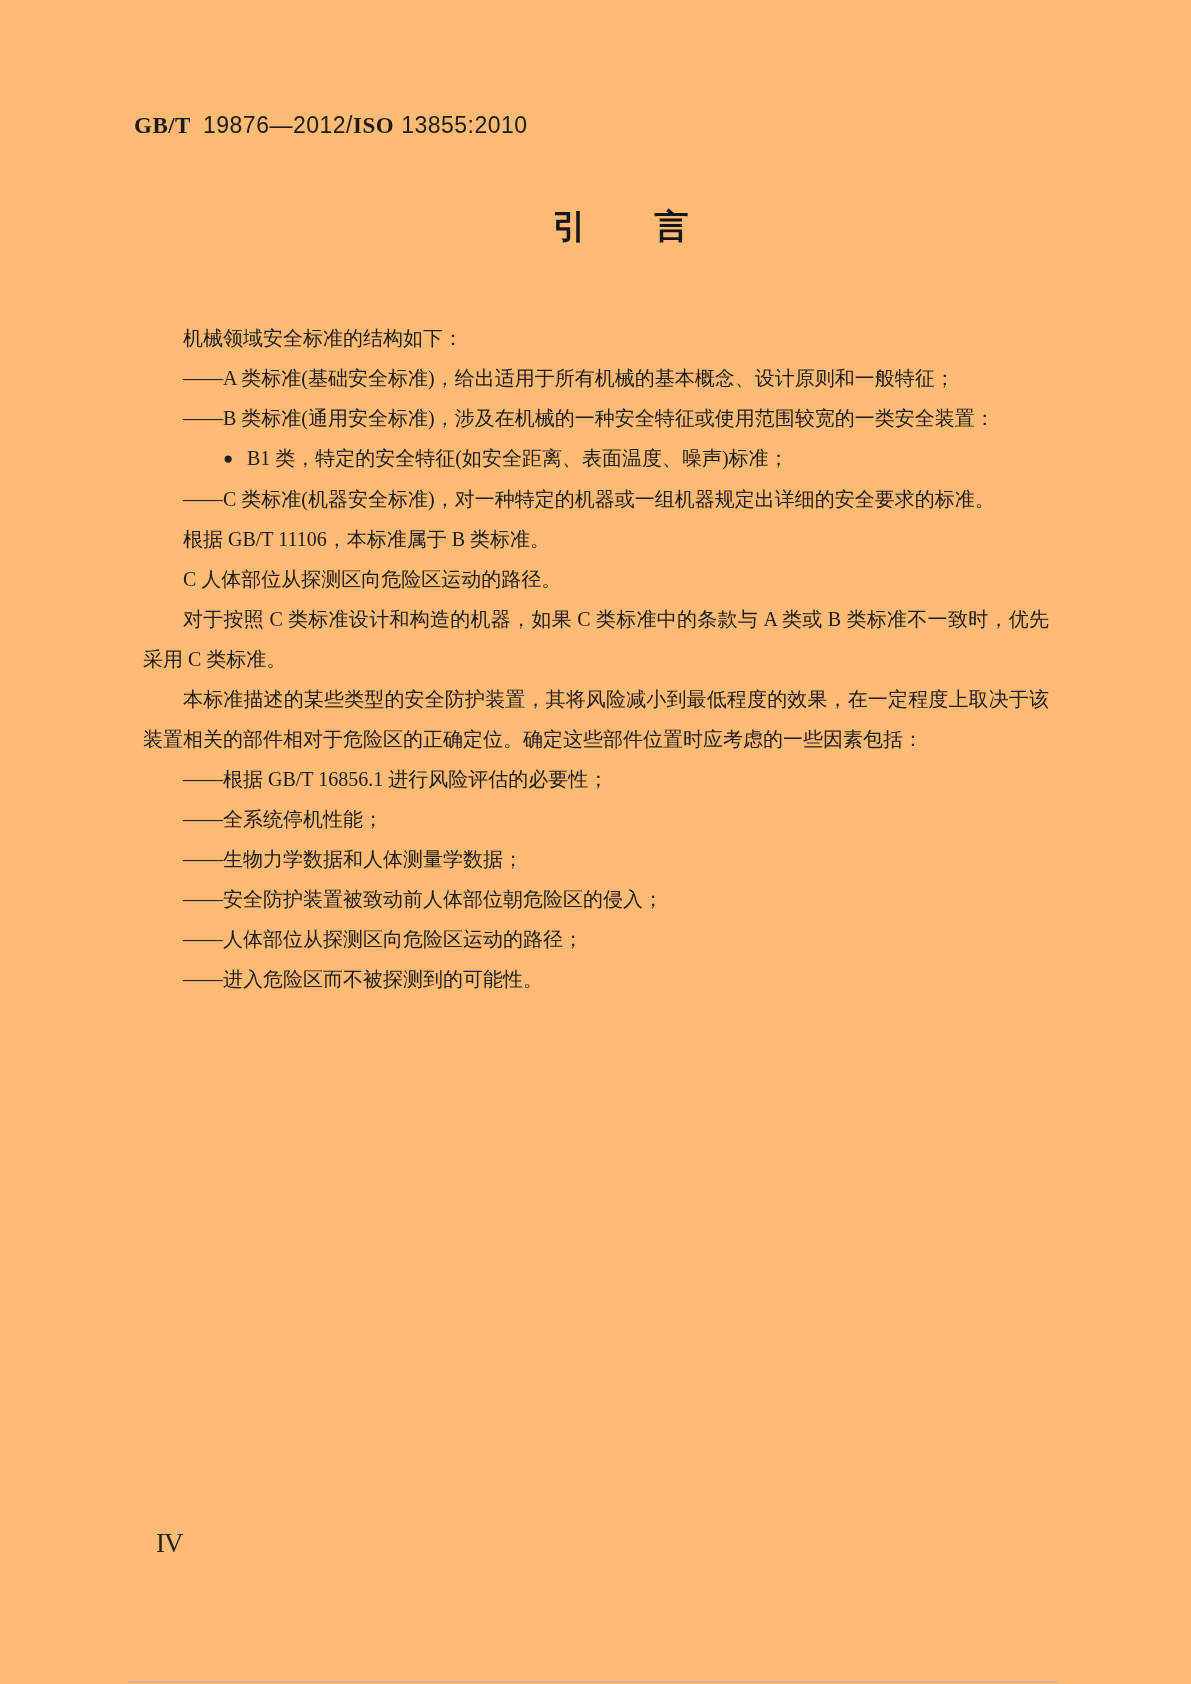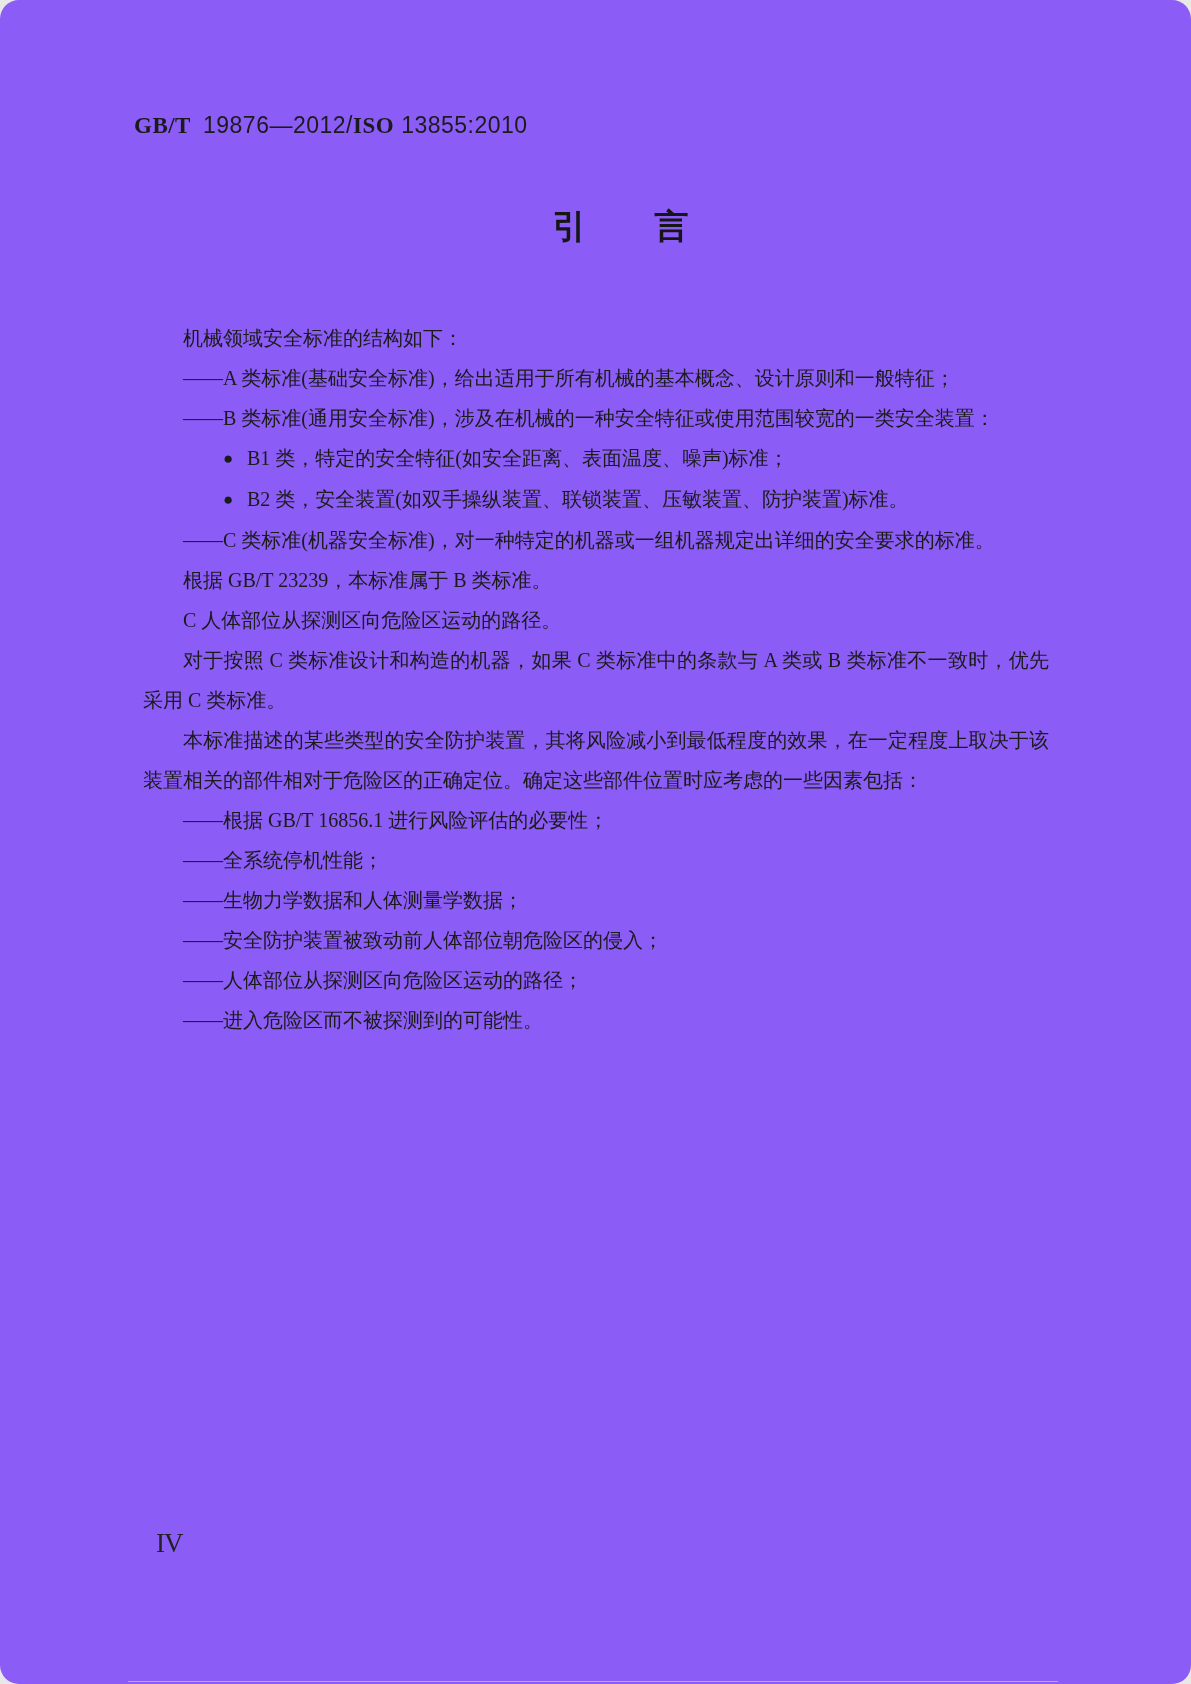--- a/index.html
+++ b/index.html
@@ -1,24 +1,23 @@
 <!DOCTYPE html>
 <html><head>
 <meta charset="utf-8">
 <style>
   html,body { margin:0; padding:0; background:#e8e8e8; }
   .page {
     position:relative;
     width:1191px; height:1684px;
     margin:0 auto;
-    background:#8b5cf6;
+    background:#fdba74;
     color:#1b1b1b;
     overflow:hidden;
     font-family:"Liberation Serif","DejaVu Serif",serif;
-    border-radius:19px;
   }
   
   .header {
     position:absolute; top:112px; left:134px;
     font-size:23px; letter-spacing:0.5px; white-space:nowrap;
   }
   .hdr-code { font-family:"Liberation Serif","DejaVu Serif",serif; font-weight:bold; }
   .hdr-num  { font-family:"Liberation Sans","DejaVu Sans",sans-serif; font-weight:normal; }
   .hdr-gap  { display:inline-block; width:12px; }
   .hdr-sp   { display:inline-block; width:7px; }
@@ -62,23 +61,22 @@
     <span class="hdr-code">GB/T</span><span class="hdr-gap"></span><span class="hdr-num">19876—2012</span><span class="hdr-num">/</span><span class="hdr-code">ISO</span><span class="hdr-sp"></span><span class="hdr-num">13855:2010</span>
   </div>
 
   <div class="doc-title">引　　言</div>
 
   <div class="content">
     <p class="para">机械领域安全标准的结构如下：</p>
     <p class="dash">——A 类标准(基础安全标准)，给出适用于所有机械的基本概念、设计原则和一般特征；</p>
     <p class="dash">——B 类标准(通用安全标准)，涉及在机械的一种安全特征或使用范围较宽的一类安全装置：</p>
     <p class="bullet"><span class="marker">●</span><span>B1 类，特定的安全特征(如安全距离、表面温度、噪声)标准；</span></p>
-    <p class="bullet"><span class="marker">●</span><span>B2 类，安全装置(如双手操纵装置、联锁装置、压敏装置、防护装置)标准。</span></p>
     <p class="dash">——C 类标准(机器安全标准)，对一种特定的机器或一组机器规定出详细的安全要求的标准。</p>
-    <p class="para">根据 GB/T 23239，本标准属于 B 类标准。</p>
+    <p class="para">根据 GB/T 11106，本标准属于 B 类标准。</p>
     <p class="para">C 人体部位从探测区向危险区运动的路径。</p>
     <p class="para fill">对于按照 C 类标准设计和构造的机器，如果 C 类标准中的条款与 A 类或 B 类标准不一致时，优先</p>
     <p class="cont">采用 C 类标准。</p>
     <p class="para fill">本标准描述的某些类型的安全防护装置，其将风险减小到最低程度的效果，在一定程度上取决于该</p>
     <p class="cont">装置相关的部件相对于危险区的正确定位。确定这些部件位置时应考虑的一些因素包括：</p>
     <p class="dash">——根据 GB/T 16856.1 进行风险评估的必要性；</p>
     <p class="dash">——全系统停机性能；</p>
     <p class="dash">——生物力学数据和人体测量学数据；</p>
     <p class="dash">——安全防护装置被致动前人体部位朝危险区的侵入；</p>
     <p class="dash">——人体部位从探测区向危险区运动的路径；</p>

